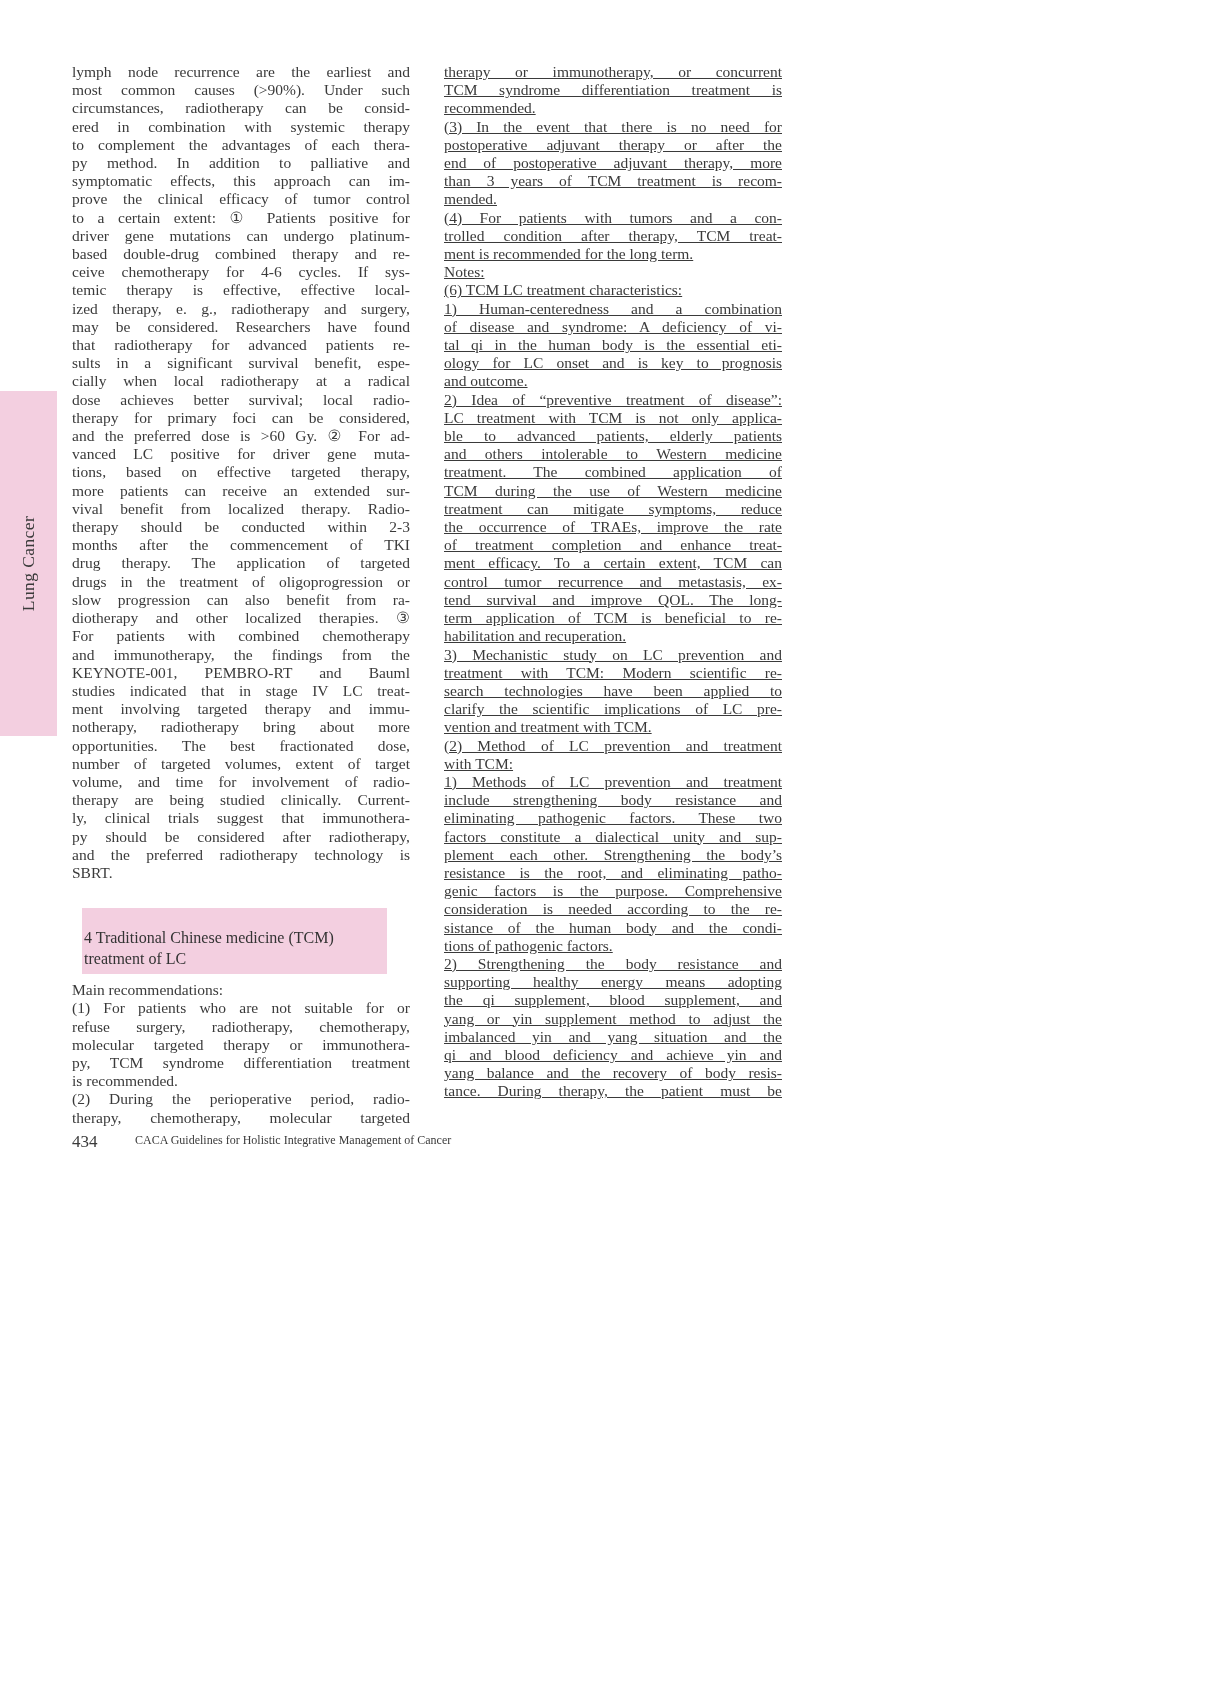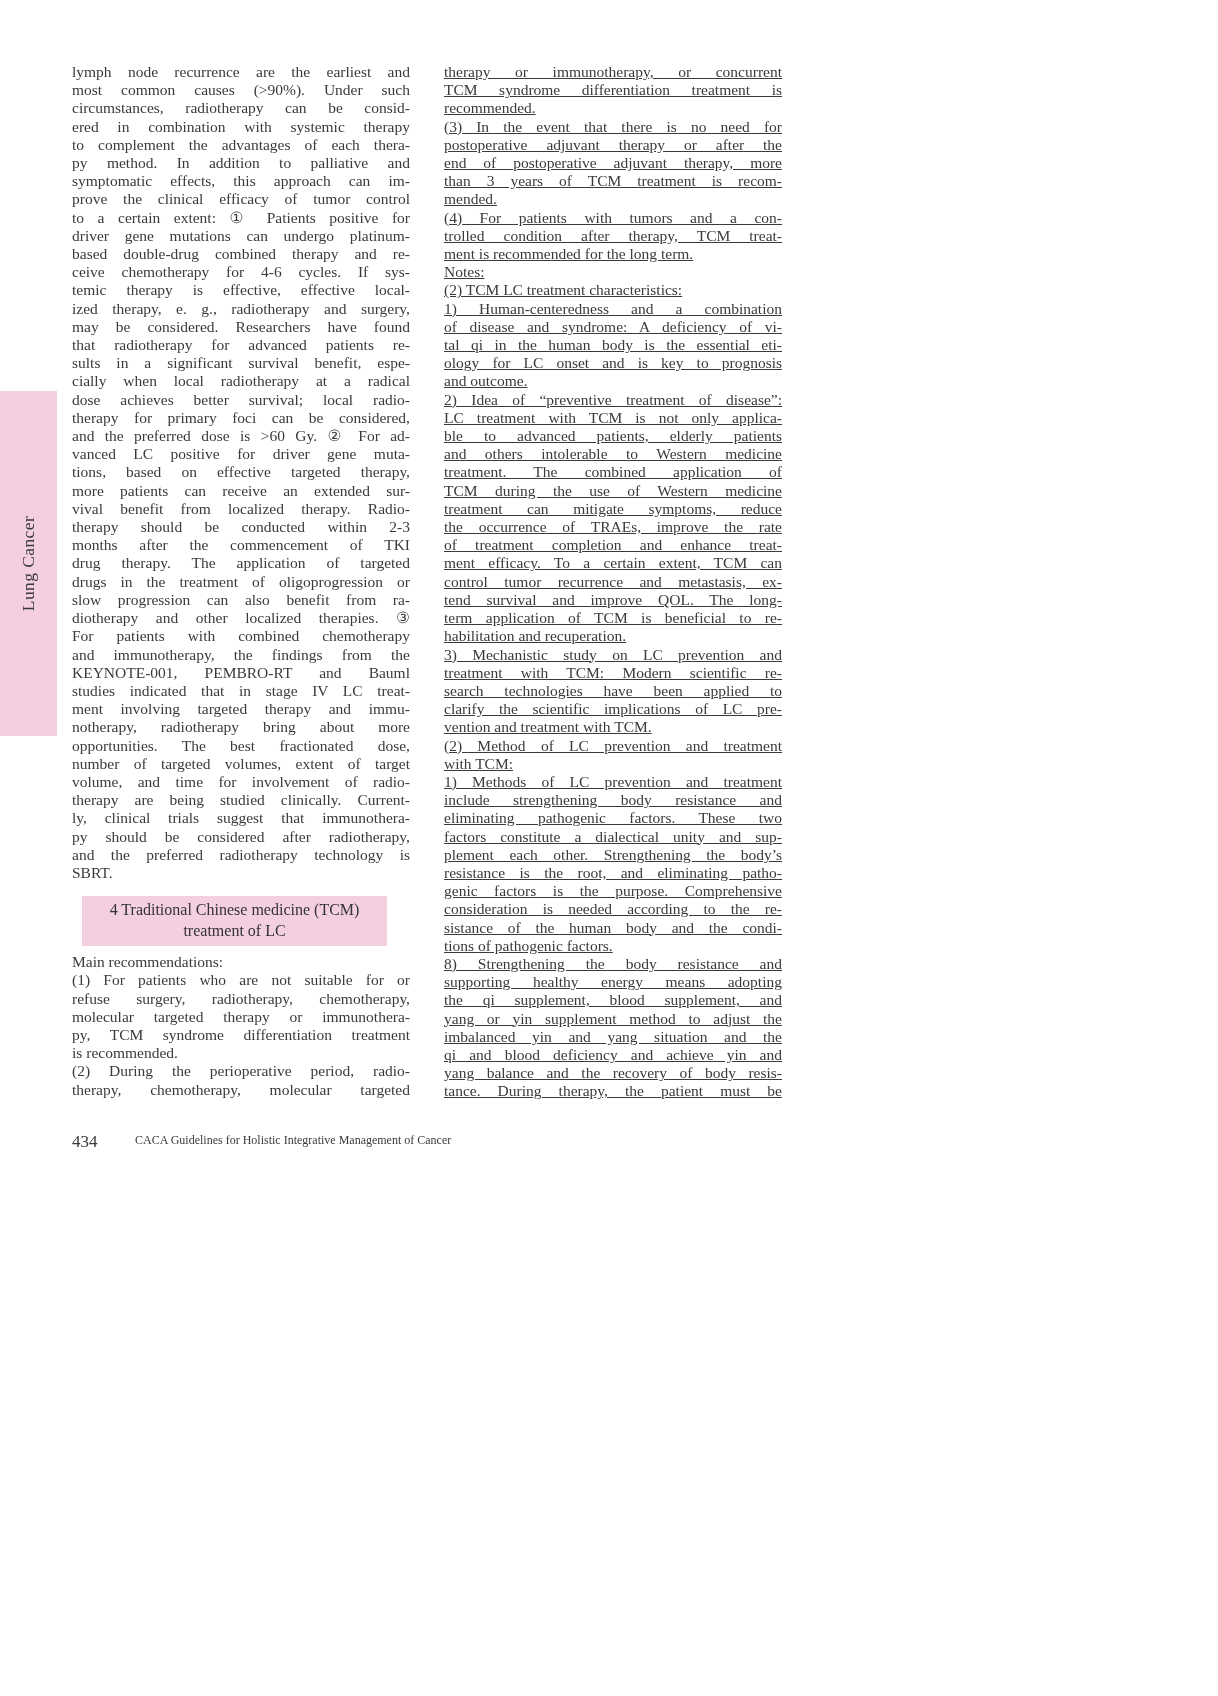--- a/index.html
+++ b/index.html
@@ -46,24 +46,23 @@
     text-align-last: justify;
     white-space: normal;
   }
   .line.last {
     text-align: right;
     text-align-last: left;
   }
 
   
   .heading-box {
-    margin: 14px 23px 7px 10px;
+    margin: 26px 23px 7px 10px;
     background: var(--pink, #f3cfe0);
-    text-align: center;
-    padding: 4px 2px 5px 2px;
+    padding: 20px 2px 5px 2px;
     font-size: 16px;
     line-height: 20.5px;
     color: #333333;
   }
 
   
   .footer-page-number {
     position: absolute;
     left: 72px; top: 1132px;
     font-size: 17px;
@@ -149,21 +148,21 @@
       <div class="line last">recommended.</div>
       <div class="line">(3) In the event that there is no need for</div>
       <div class="line">postoperative adjuvant therapy or after the</div>
       <div class="line">end of postoperative adjuvant therapy, more</div>
       <div class="line">than 3 years of TCM treatment is recom-</div>
       <div class="line last">mended.</div>
       <div class="line">(4) For patients with tumors and a con-</div>
       <div class="line">trolled condition after therapy, TCM treat-</div>
       <div class="line last">ment is recommended for the long term.</div>
       <div class="line last">Notes:</div>
-      <div class="line last">(2) TCM LC treatment characteristics:</div>
+      <div class="line last">(6) TCM LC treatment characteristics:</div>
       <div class="line">1) Human-centeredness and a combination</div>
       <div class="line">of disease and syndrome: A deficiency of vi-</div>
       <div class="line">tal qi in the human body is the essential eti-</div>
       <div class="line">ology for LC onset and is key to prognosis</div>
       <div class="line last">and outcome.</div>
       <div class="line">2) Idea of “preventive treatment of disease”:</div>
       <div class="line">LC treatment with TCM is not only applica-</div>
       <div class="line">ble to advanced patients, elderly patients</div>
       <div class="line">and others intolerable to Western medicine</div>
       <div class="line">treatment. The combined application of</div>
@@ -186,21 +185,21 @@
       <div class="line">1) Methods of LC prevention and treatment</div>
       <div class="line">include strengthening body resistance and</div>
       <div class="line">eliminating pathogenic factors. These two</div>
       <div class="line">factors constitute a dialectical unity and sup-</div>
       <div class="line">plement each other. Strengthening the body’s</div>
       <div class="line">resistance is the root, and eliminating patho-</div>
       <div class="line">genic factors is the purpose. Comprehensive</div>
       <div class="line">consideration is needed according to the re-</div>
       <div class="line">sistance of the human body and the condi-</div>
       <div class="line last">tions of pathogenic factors.</div>
-      <div class="line">8) Strengthening the body resistance and</div>
+      <div class="line">2) Strengthening the body resistance and</div>
       <div class="line">supporting healthy energy means adopting</div>
       <div class="line">the qi supplement, blood supplement, and</div>
       <div class="line">yang or yin supplement method to adjust the</div>
       <div class="line">imbalanced yin and yang situation and the</div>
       <div class="line">qi and blood deficiency and achieve yin and</div>
       <div class="line">yang balance and the recovery of body resis-</div>
       <div class="line">tance. During therapy, the patient must be</div>
     </div>
 
   <div class="footer-page-number">434</div>

